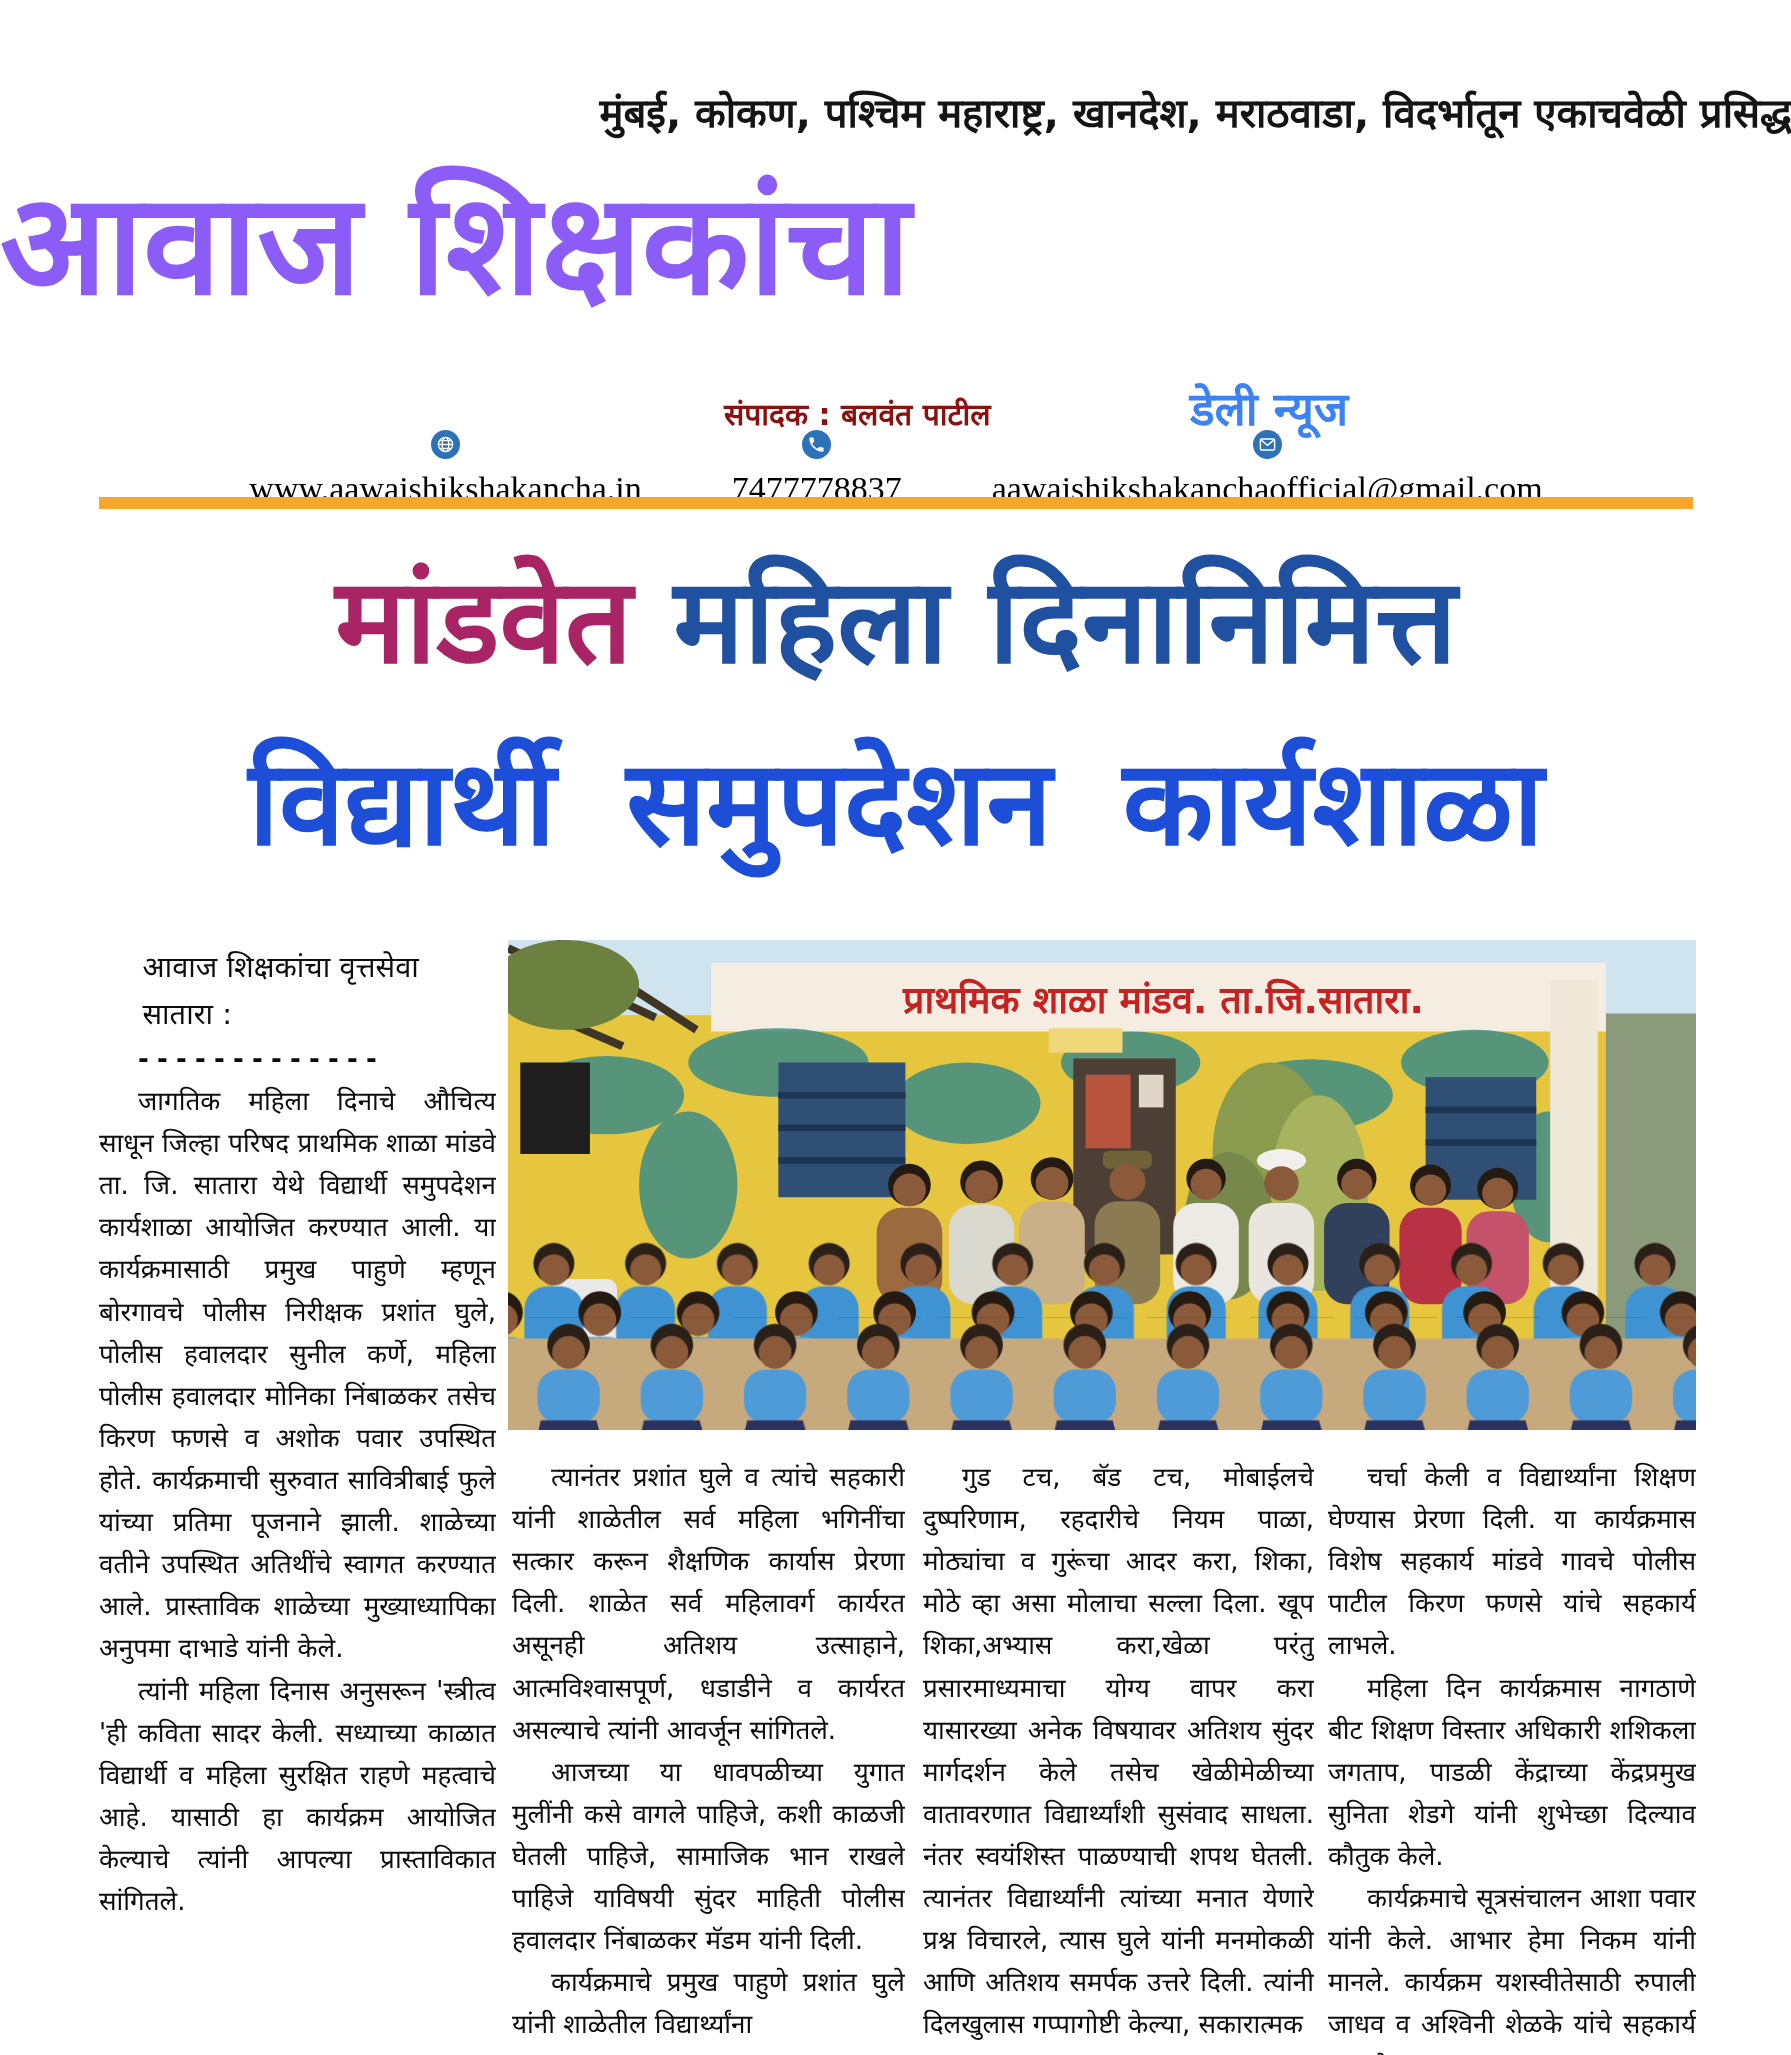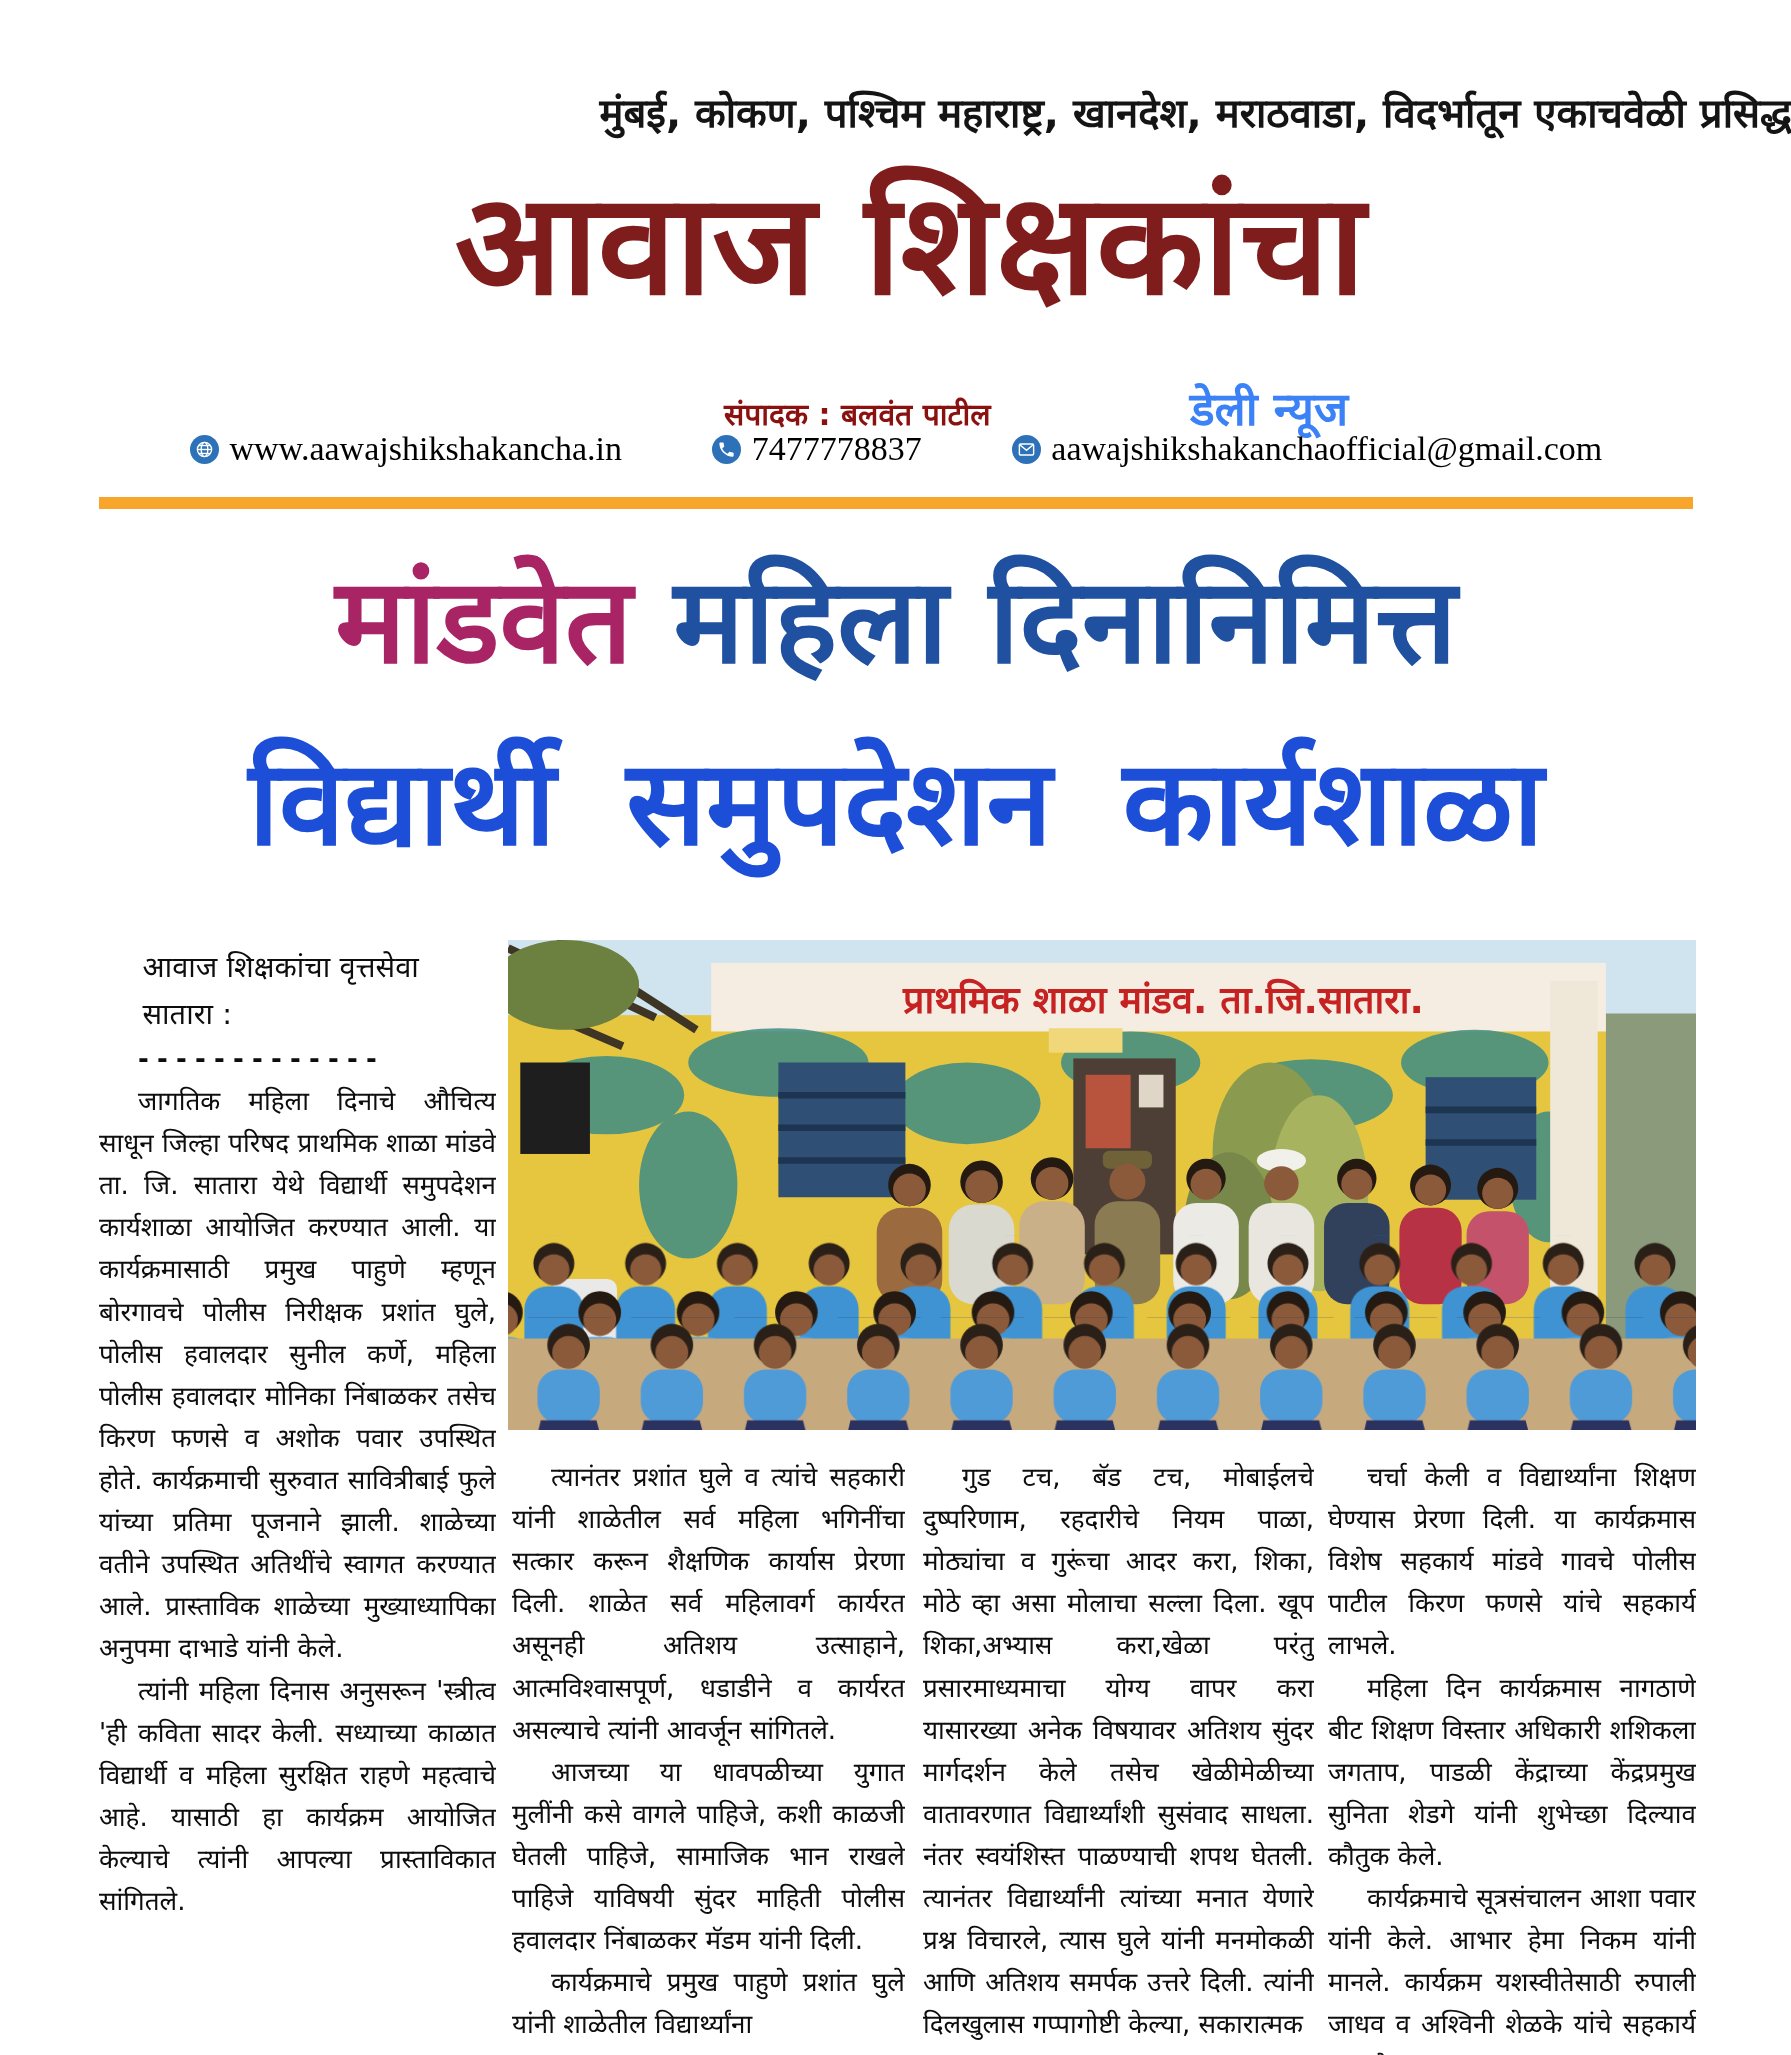--- a/index.html
+++ b/index.html
@@ -2,32 +2,32 @@
 <html style="font-size:6.6px"><head>
 <meta charset="utf-8">
 <style>
   html,body{margin:0;padding:0;background:#ffffff;}
   .page{position:relative;width:1792px;height:2378px;background:#ffffff;overflow:hidden;
         font-family:"DejaVu Sans",sans-serif;color:#0d0d0d;}
 
   
   .tagline{position:absolute;top:84px;left:0;right:0;text-align:right;
            font-size:40px;font-weight:700;color:#141414;}
-  .paper-title{position:absolute;top:136px;left:0;right:0;text-align:center;
-               font-size:140px;line-height:1.55;font-weight:700;color:#7f1d1d;
-               white-space:nowrap;margin:0;padding-left:28px;}
+  .paper-title{position:absolute;top:136px;left:0;right:0;
+               font-size:140px;line-height:1.55;font-weight:700;color:#8b5cf6;
+               white-space:nowrap;margin:0;}
   .editor-line{position:absolute;top:393px;left:724px;width:362px;text-align:left;
                font-size:30px;font-weight:700;color:#8b1111;}
   .edition-label{position:absolute;top:376px;left:1190px;font-size:46px;
                  font-weight:700;color:#3b82f6;}
 
   .contact-row{position:absolute;top:430px;left:99px;right:99px;
                display:flex;justify-content:center;align-items:center;gap:90px;
                font-family:"Liberation Serif",serif;font-size:34px;color:#000;}
-  .contact-item{display:flex;align-items:center;gap:10.7px;}
+  .contact-item{display:flex;align-items:center;gap:10.7px;flex-direction:column;}
   .cicon{width:29px;height:29px;border-radius:50%;background:#2d72b8;flex:0 0 auto;
          display:flex;align-items:center;justify-content:center;}
   .cicon svg{width:19px;height:19px;}
 
   .orange-bar{position:absolute;top:497px;left:99px;right:99px;height:12.3px;background:#f8a62b;}
 
   
   .headline{position:absolute;top:525px;left:25px;right:25px;text-align:center;
             font-weight:700;font-size:118px;line-height:1.63;white-space:nowrap;}
   .hl-accent{color:#a82465;}

